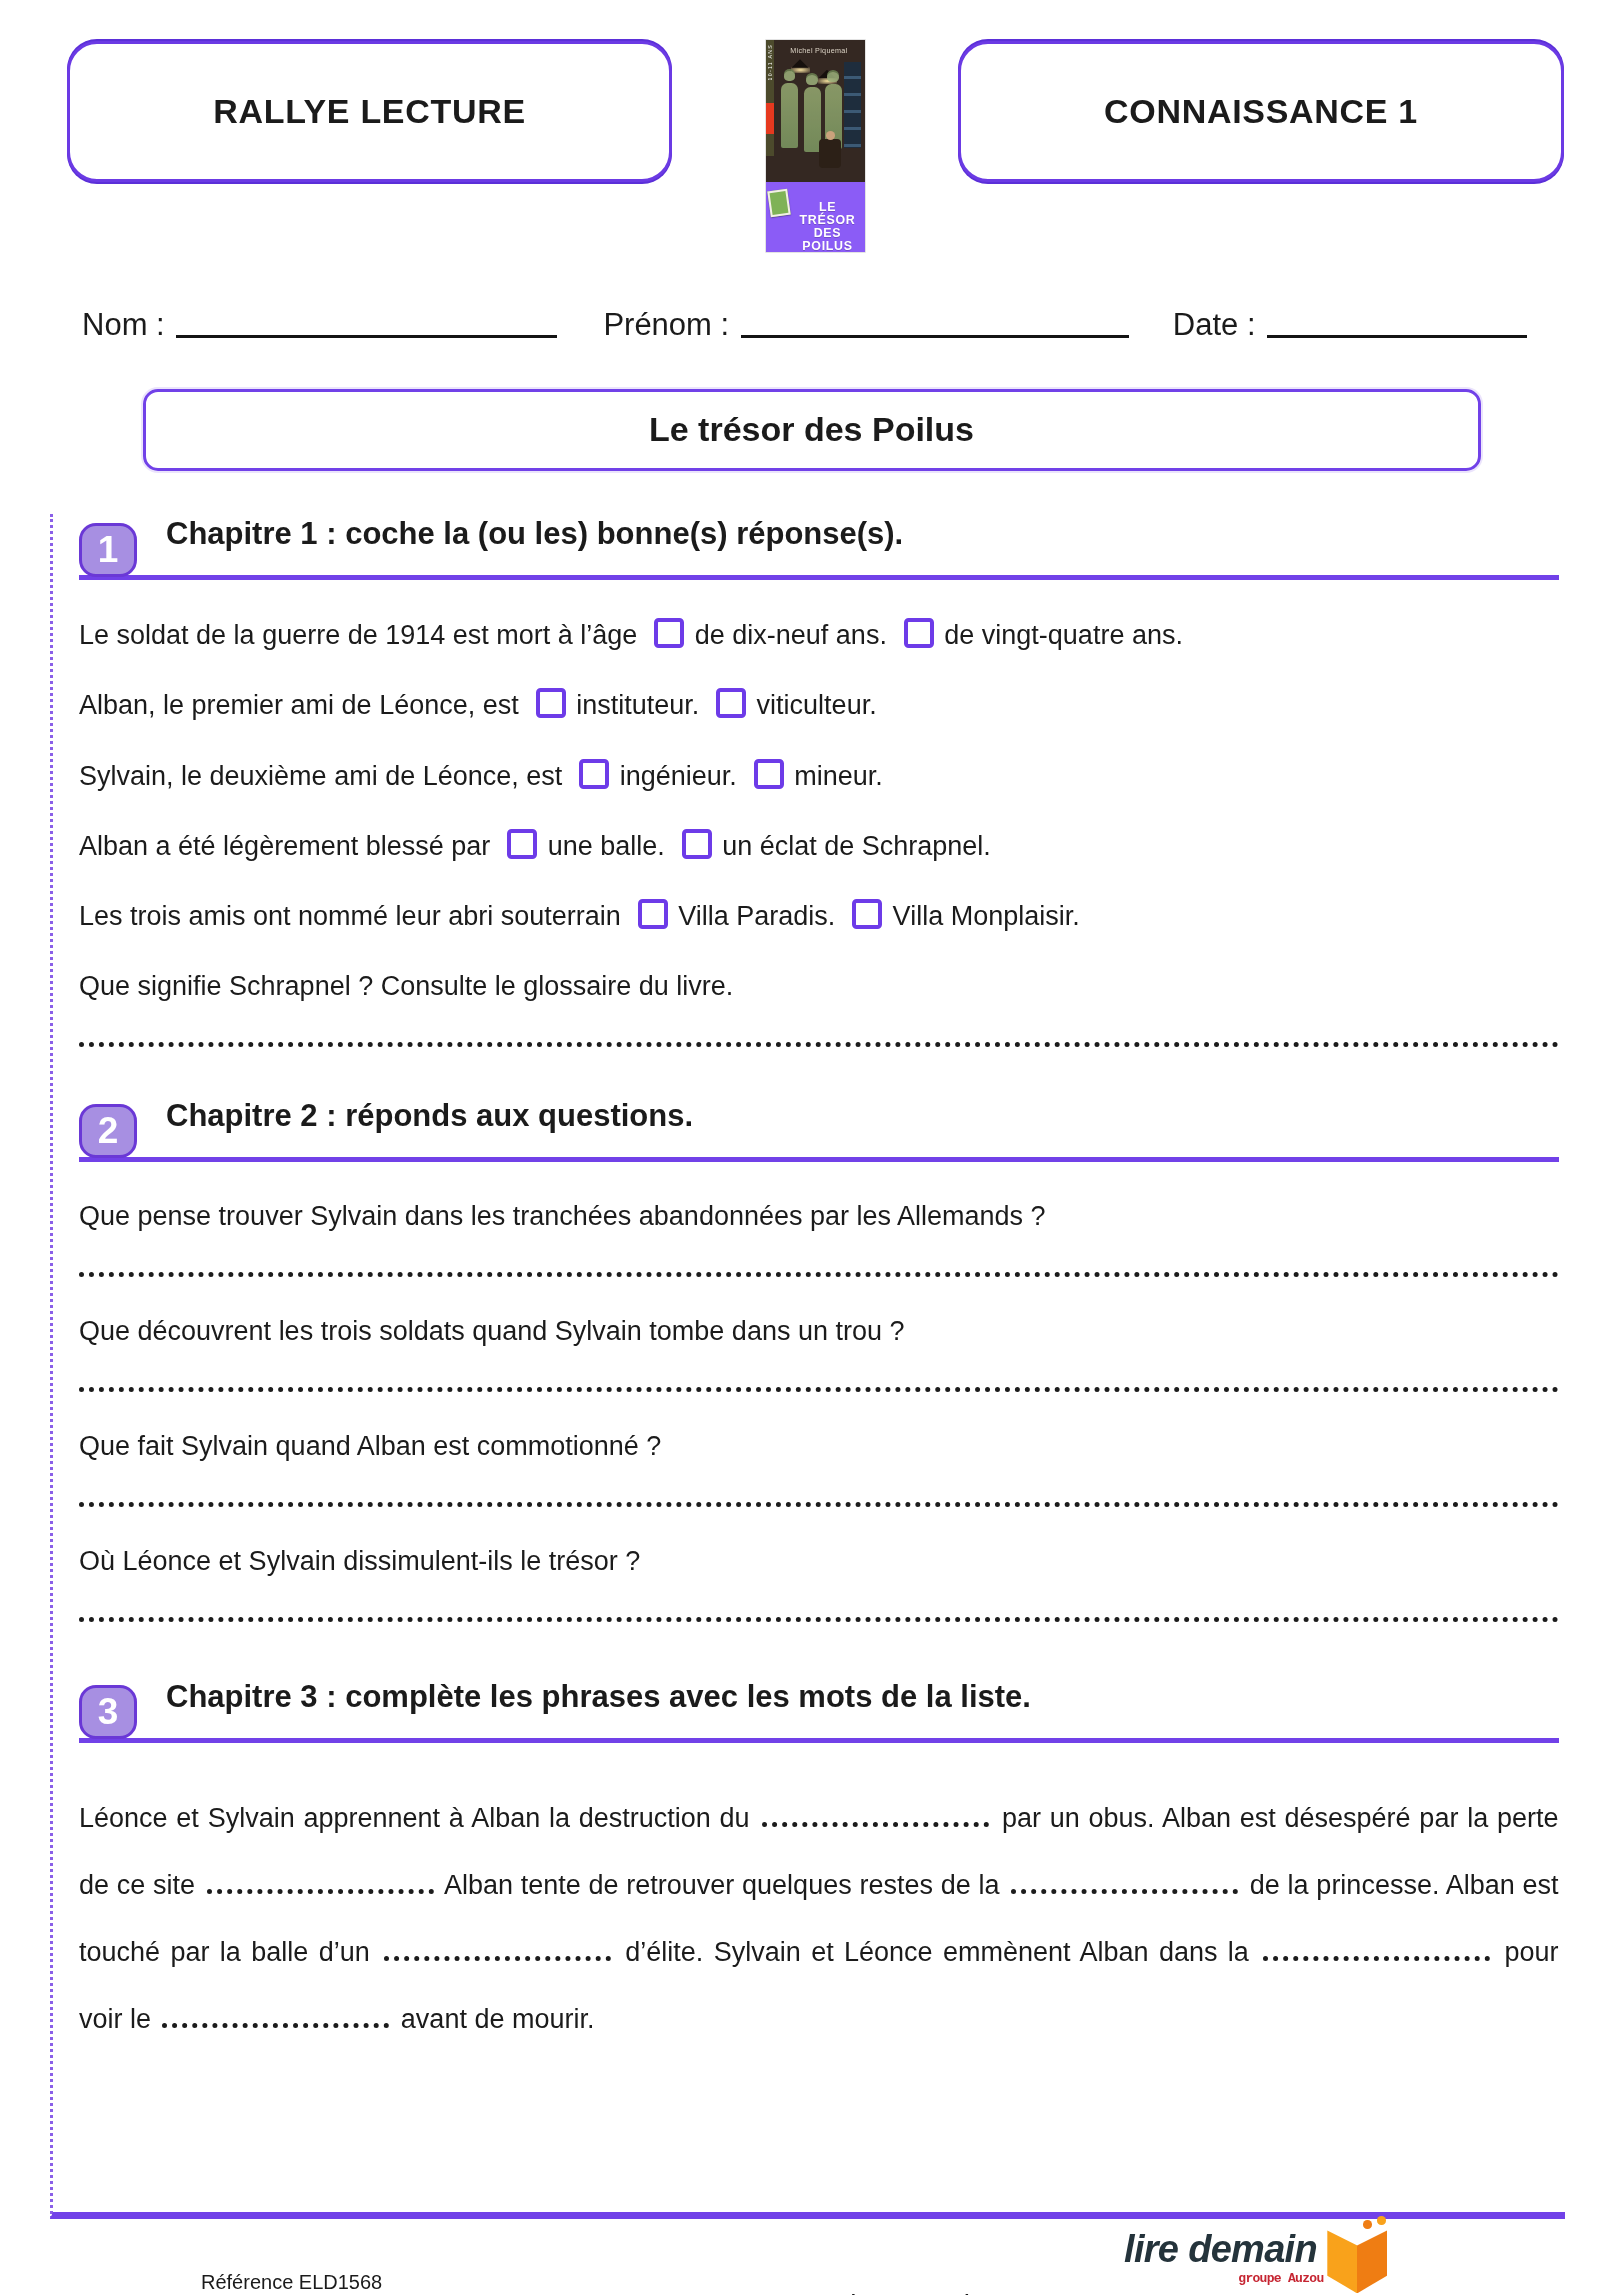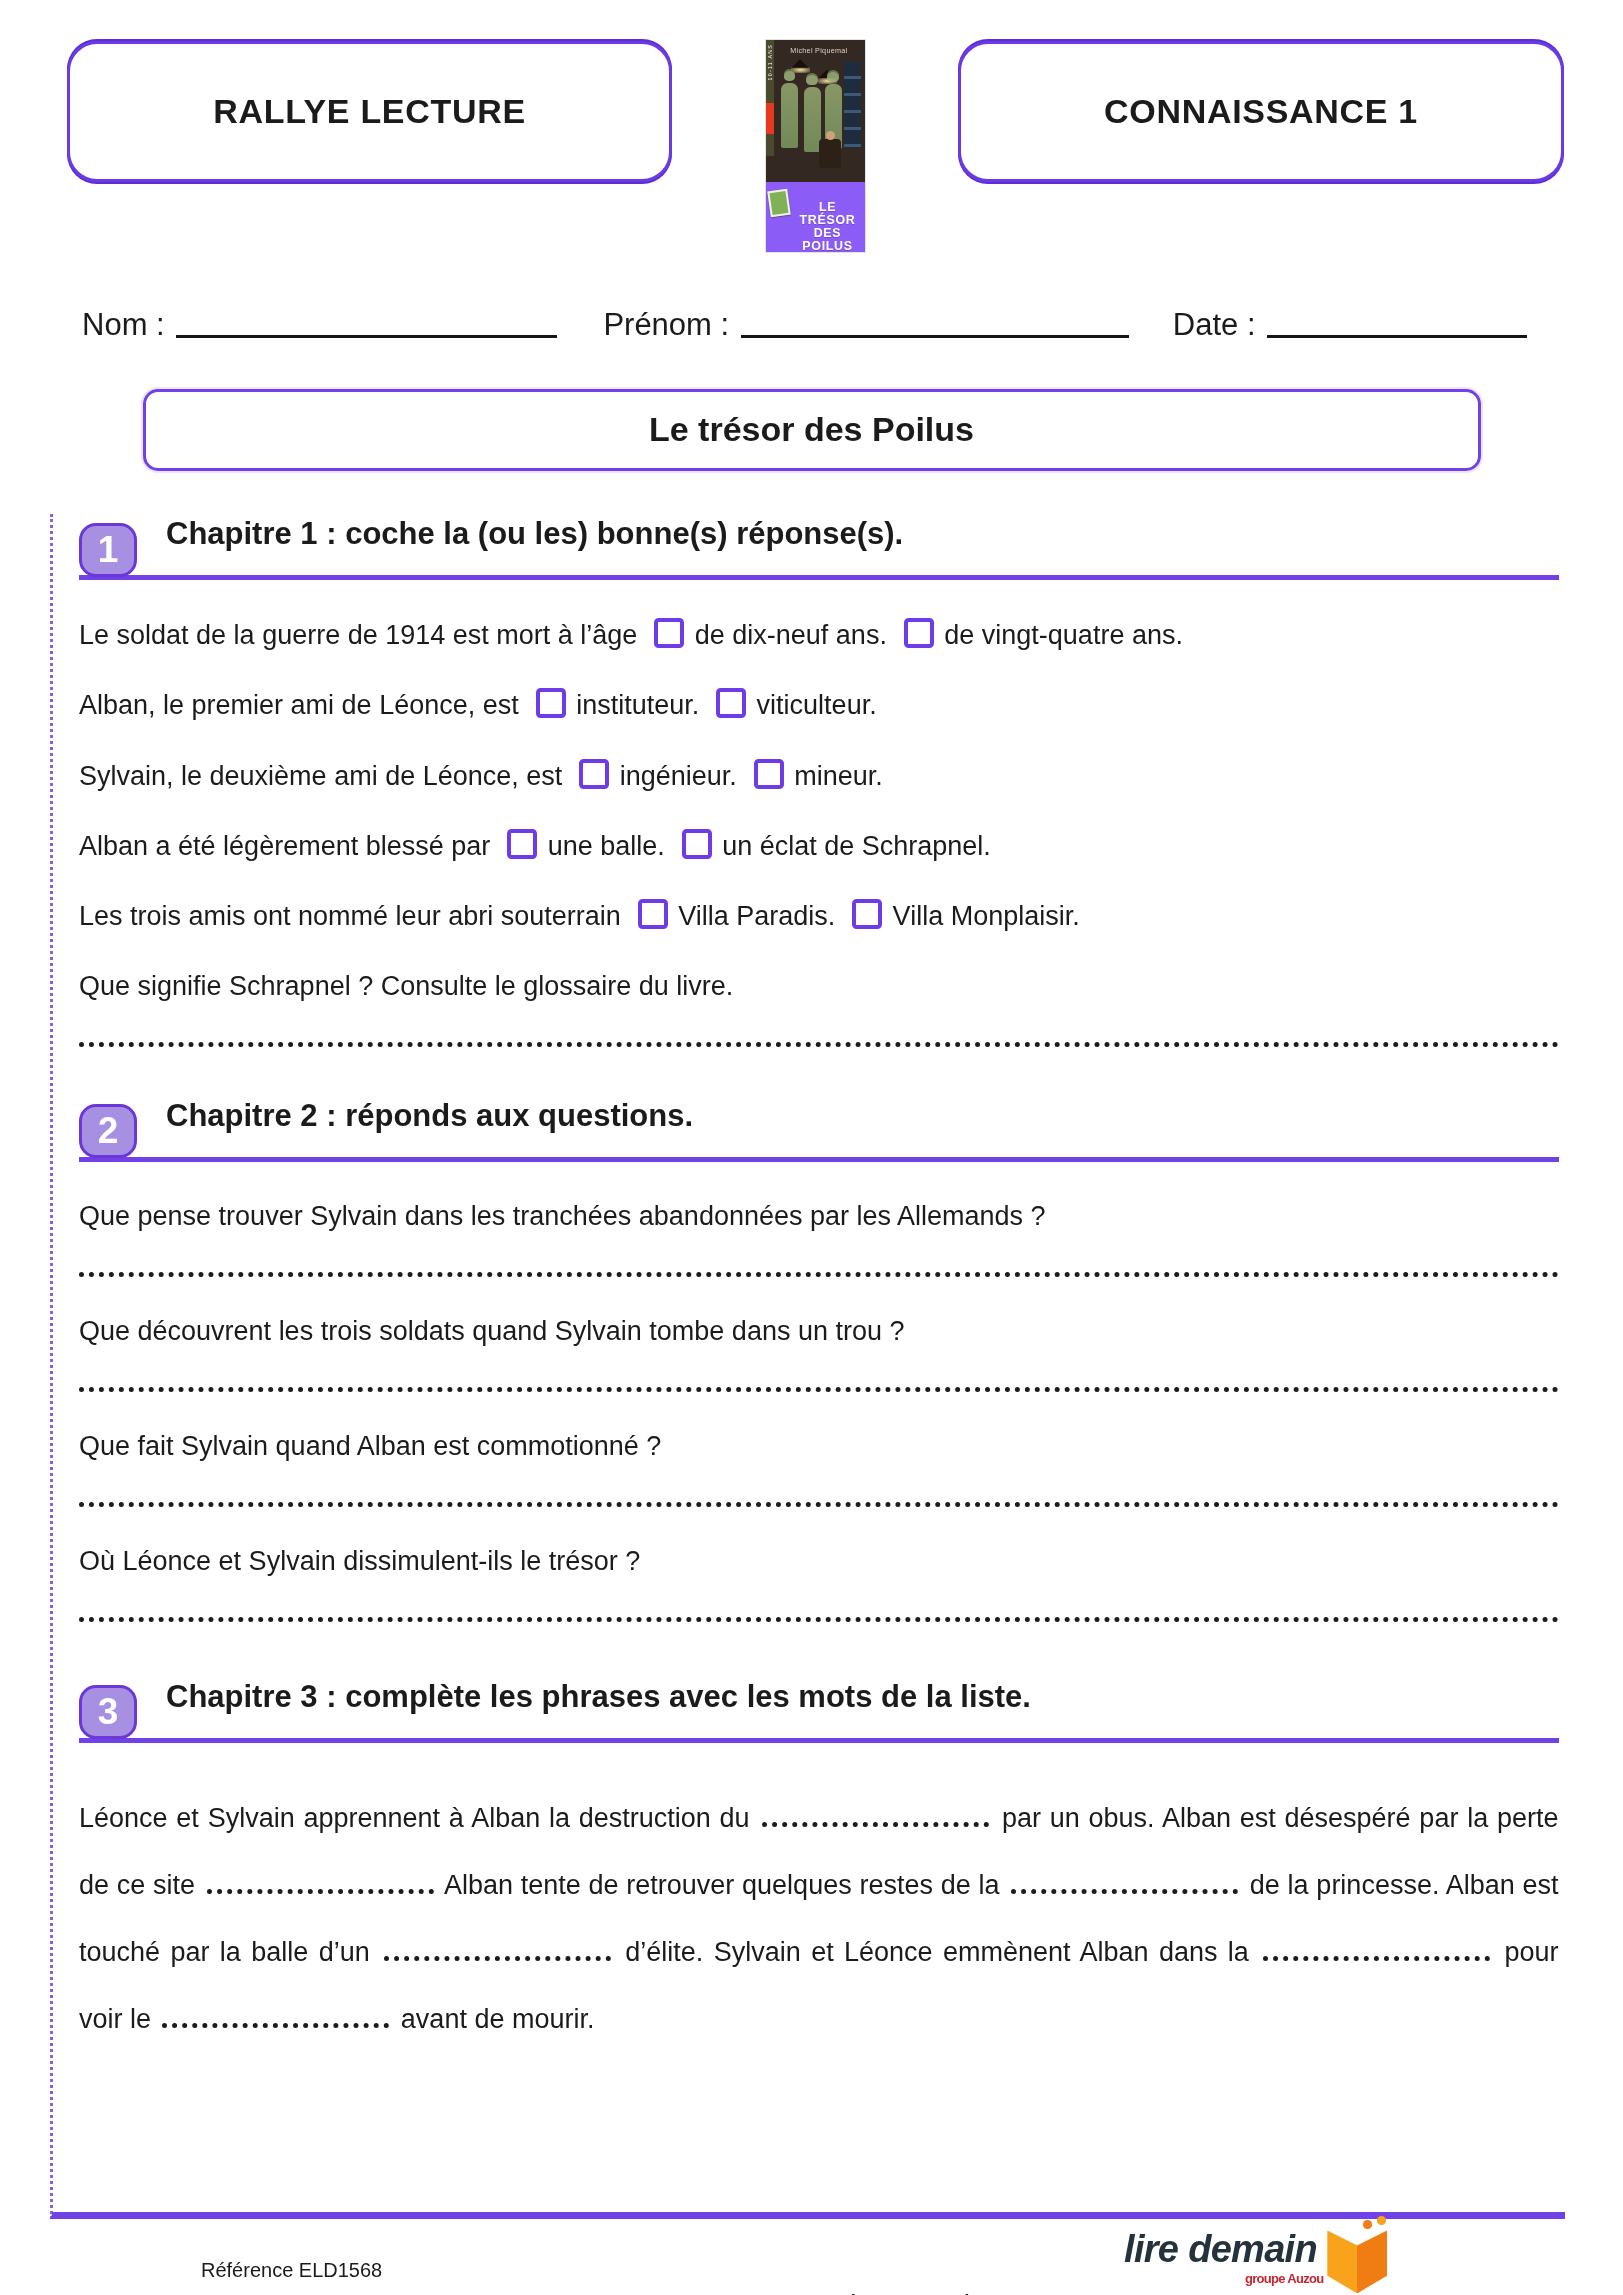--- a/index.html
+++ b/index.html
@@ -69,25 +69,25 @@
   .open-q { font-size:27px; margin-top:39px; }
   .answer-dots { height:0; border-bottom:5.9px dotted #1c1c1c; margin-top:40px; }
   .question { font-size:27px; margin-top:39px; }
 
   .word-list { display:flex; justify-content:center; gap:48px; font-size:28px; font-style:italic; margin-top:43px; }
   .fill-par { margin-top:42px; font-size:27px; line-height:67px; text-align:justify; }
   .blank { display:inline-block; width:227px; height:22px; border-bottom:5.2px dotted #1c1c1c; vertical-align:baseline; margin:0 3.9px; }
 
   
   .footer { position:relative; height:111px; margin:0 59px 0 67px; }
-  .f-ref { position:absolute; left:134px; top:40px; font-size:20px; }
+  .f-ref { position:absolute; left:134px; top:52px; font-size:20px; }
   .f-copy { position:absolute; left:652px; top:28px; font-size:28px;margin-top:42px; }
   .f-logo { position:absolute; right:170px; top:11.7px; display:flex; align-items:flex-start; }
   .logo-text { font-size:38px; font-weight:700; font-style:italic; color:#24333b; letter-spacing:-0.7px; position:relative; line-height:1; }
-  .logo-sub { position:absolute; right:-6.5px; bottom:-17px; color:#c62532; font-size:13px; font-style:normal; white-space:nowrap; }
+  .logo-sub { position:absolute; right:-6.5px; bottom:-17px; color:#c62532; font-size:13px; font-style:normal; white-space:nowrap;font-family:Liberation Mono, monospace; }
   .logo-book { width:68px; height:73px; position:relative; margin-left:9px; margin-top:-9px; }
   .pg { position:absolute; display:block; }
   .pg-left { left:1.3px; top:9px; width:30px; height:63px; background:#f9a21b; clip-path:polygon(0 0,100% 24%,100% 100%,0 72%); }
   .pg-right { left:31px; top:9px; width:30px; height:63px; background:#ef7d13; clip-path:polygon(0 24%,100% 0,100% 72%,0 100%); }
   .dot { position:absolute; display:block; width:8.5px; height:8.5px; border-radius:50%; }
   .d1 { left:37px; top:-1.3px; background:#ef7d13; }
   .d2 { left:51px; top:-5.2px; background:#f9a21b; }
 </style>
 </head>
 <body>

